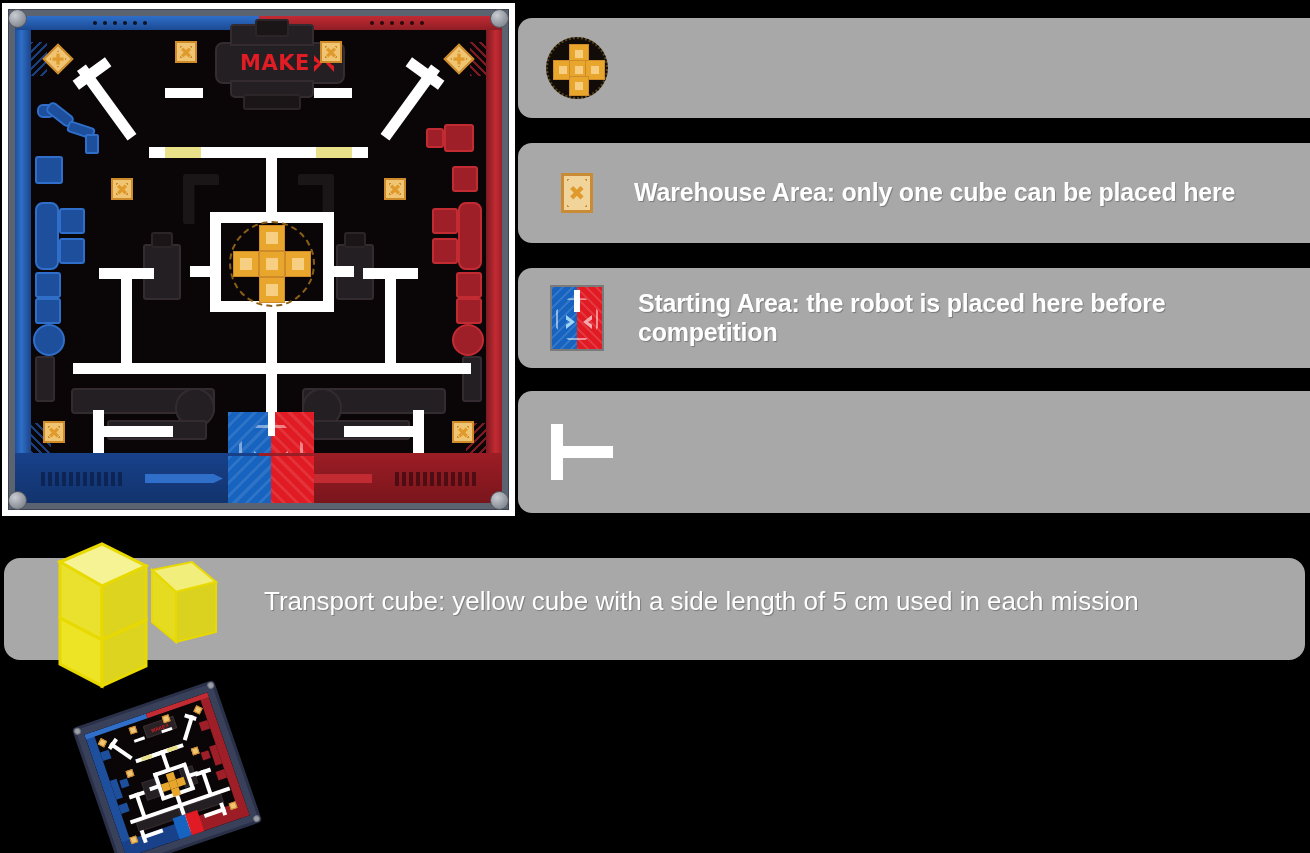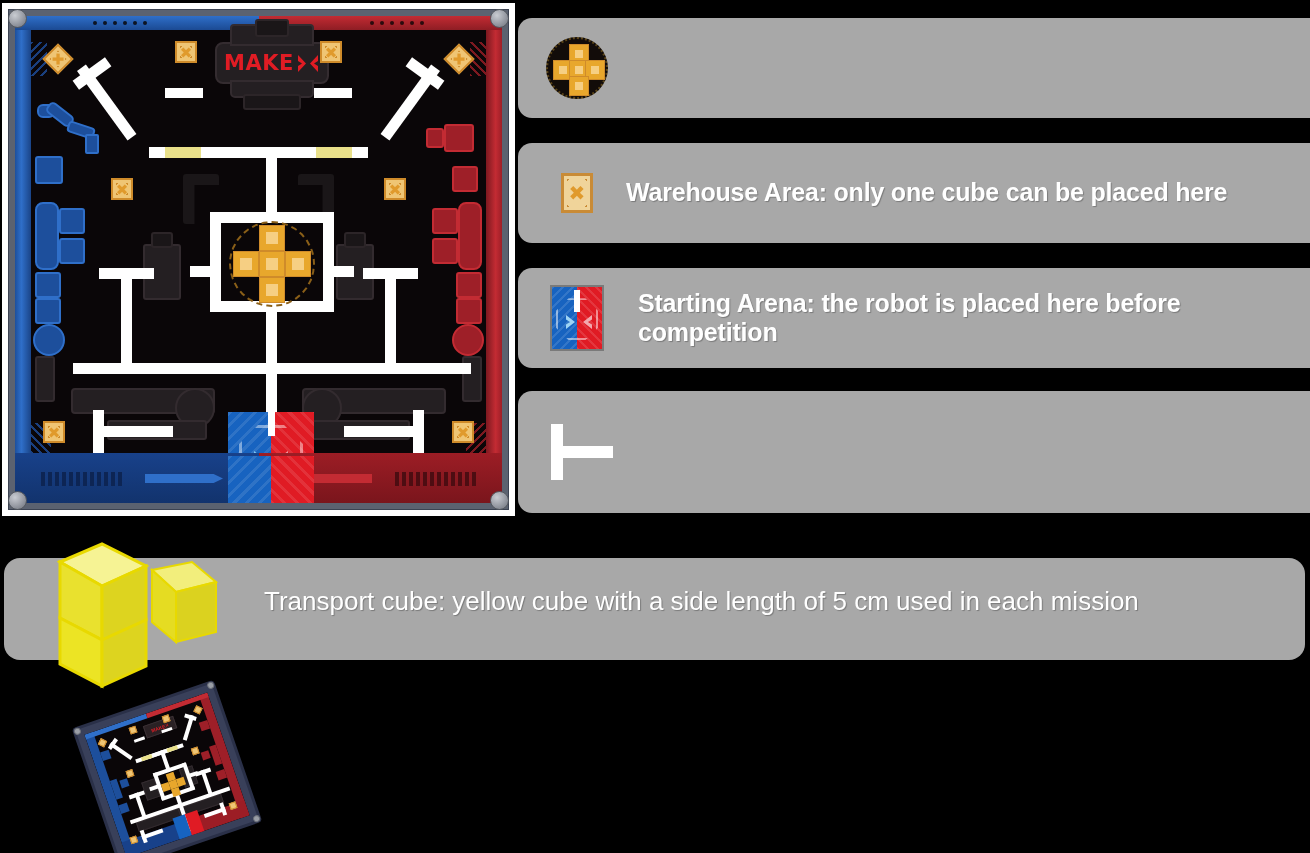--- a/index.html
+++ b/index.html
@@ -72,21 +72,21 @@
 
   
   .storage{position:absolute;width:86px;height:86px;}
   .storage .dash{position:absolute;inset:0;border:2px dashed #8a5f18;border-radius:50%;}
   .plus-cell{position:absolute;width:26px;height:26px;background:#e8a72c;
      border:1px solid #cf8b2a;box-sizing:border-box;}
   .plus-cell::after{content:"";position:absolute;inset:6px;background:#f6cf83;}
 
   
   .makex-sign{position:absolute;background:#241f22;border:2px solid #342c30;
-     border-radius:8px;display:flex;align-items:center;justify-content:center;}
+     border-radius:8px;display:flex;align-items:center;justify-content:center;padding-left:16px;}
   .makex-text{color:#e01c24;font-weight:bold;letter-spacing:0.5px;
      font-size:21px;font-family:"DejaVu Sans",sans-serif;display:flex;align-items:center;}
 
   
   .startarea{position:absolute;width:86px;height:86px;}
   .sa-l{position:absolute;left:0;top:0;width:50%;height:100%;
      background:#1763c0;}
   .sa-r{position:absolute;right:0;top:0;width:50%;height:100%;
      background:#e01b24;}
   .sa-oct{position:absolute;left:50%;top:52%;transform:translate(-50%,-50%);
@@ -415,37 +415,37 @@
       </div>
     </div>
 
     <div class="lrow" style="top:143px;width:787px;height:100px;padding:0 16px;">
       <div class="ic" style="width:86px;justify-content:center;">
         <div class="ic-wh">
             <div class="dots"></div>
             <span class="xm">✖</span>
           </div>
       </div>
-      <div class="tx" style="font-size:25px;margin-left:6px;">Warehouse Area: only one cube can be placed here</div>
+      <div class="tx" style="font-size:25px;margin-left:14px;">Warehouse Area: only one cube can be placed here</div>
     </div>
 
     <div class="lrow" style="top:268px;width:787px;height:100px;padding:0 16px;">
       <div class="ic" style="width:86px;justify-content:center;">
         <div class="ic-start">
           <div class="h-l" style="background-image:repeating-linear-gradient(135deg,rgba(255,255,255,.12) 0 2px,transparent 2px 7px);"></div>
           <div class="h-r" style="background-image:repeating-linear-gradient(45deg,rgba(255,255,255,.12) 0 2px,transparent 2px 7px);"></div>
           <div class="oct"></div>
           <div class="vl"></div>
           <svg width="30" height="16" viewBox="0 0 30 16" style="position:absolute;left:12px;top:27px;">
             <path d="M2 1 L11 8 L2 15 L2 10.5 L6 8 L2 5.5 Z" fill="#9ed4f5"></path>
             <path d="M28 1 L19 8 L28 15 L28 10.5 L24 8 L28 5.5 Z" fill="#f2a8ad"></path>
           </svg>
         </div>
       </div>
-      <div class="tx" style="font-size:25px;margin-left:18px;max-width:600px;">Starting Arena: the robot is placed here before competition</div>
+      <div class="tx" style="font-size:25px;margin-left:18px;max-width:600px;">Starting Area: the robot is placed here before competition</div>
     </div>
 
     <div class="lrow" style="top:391px;width:787px;height:122px;padding:0 16px;">
       <div class="ic" style="width:86px;justify-content:center;">
         <div class="ic-aux">
             <div class="v"></div>
             <div class="h"></div>
           </div>
       </div>
     </div>

